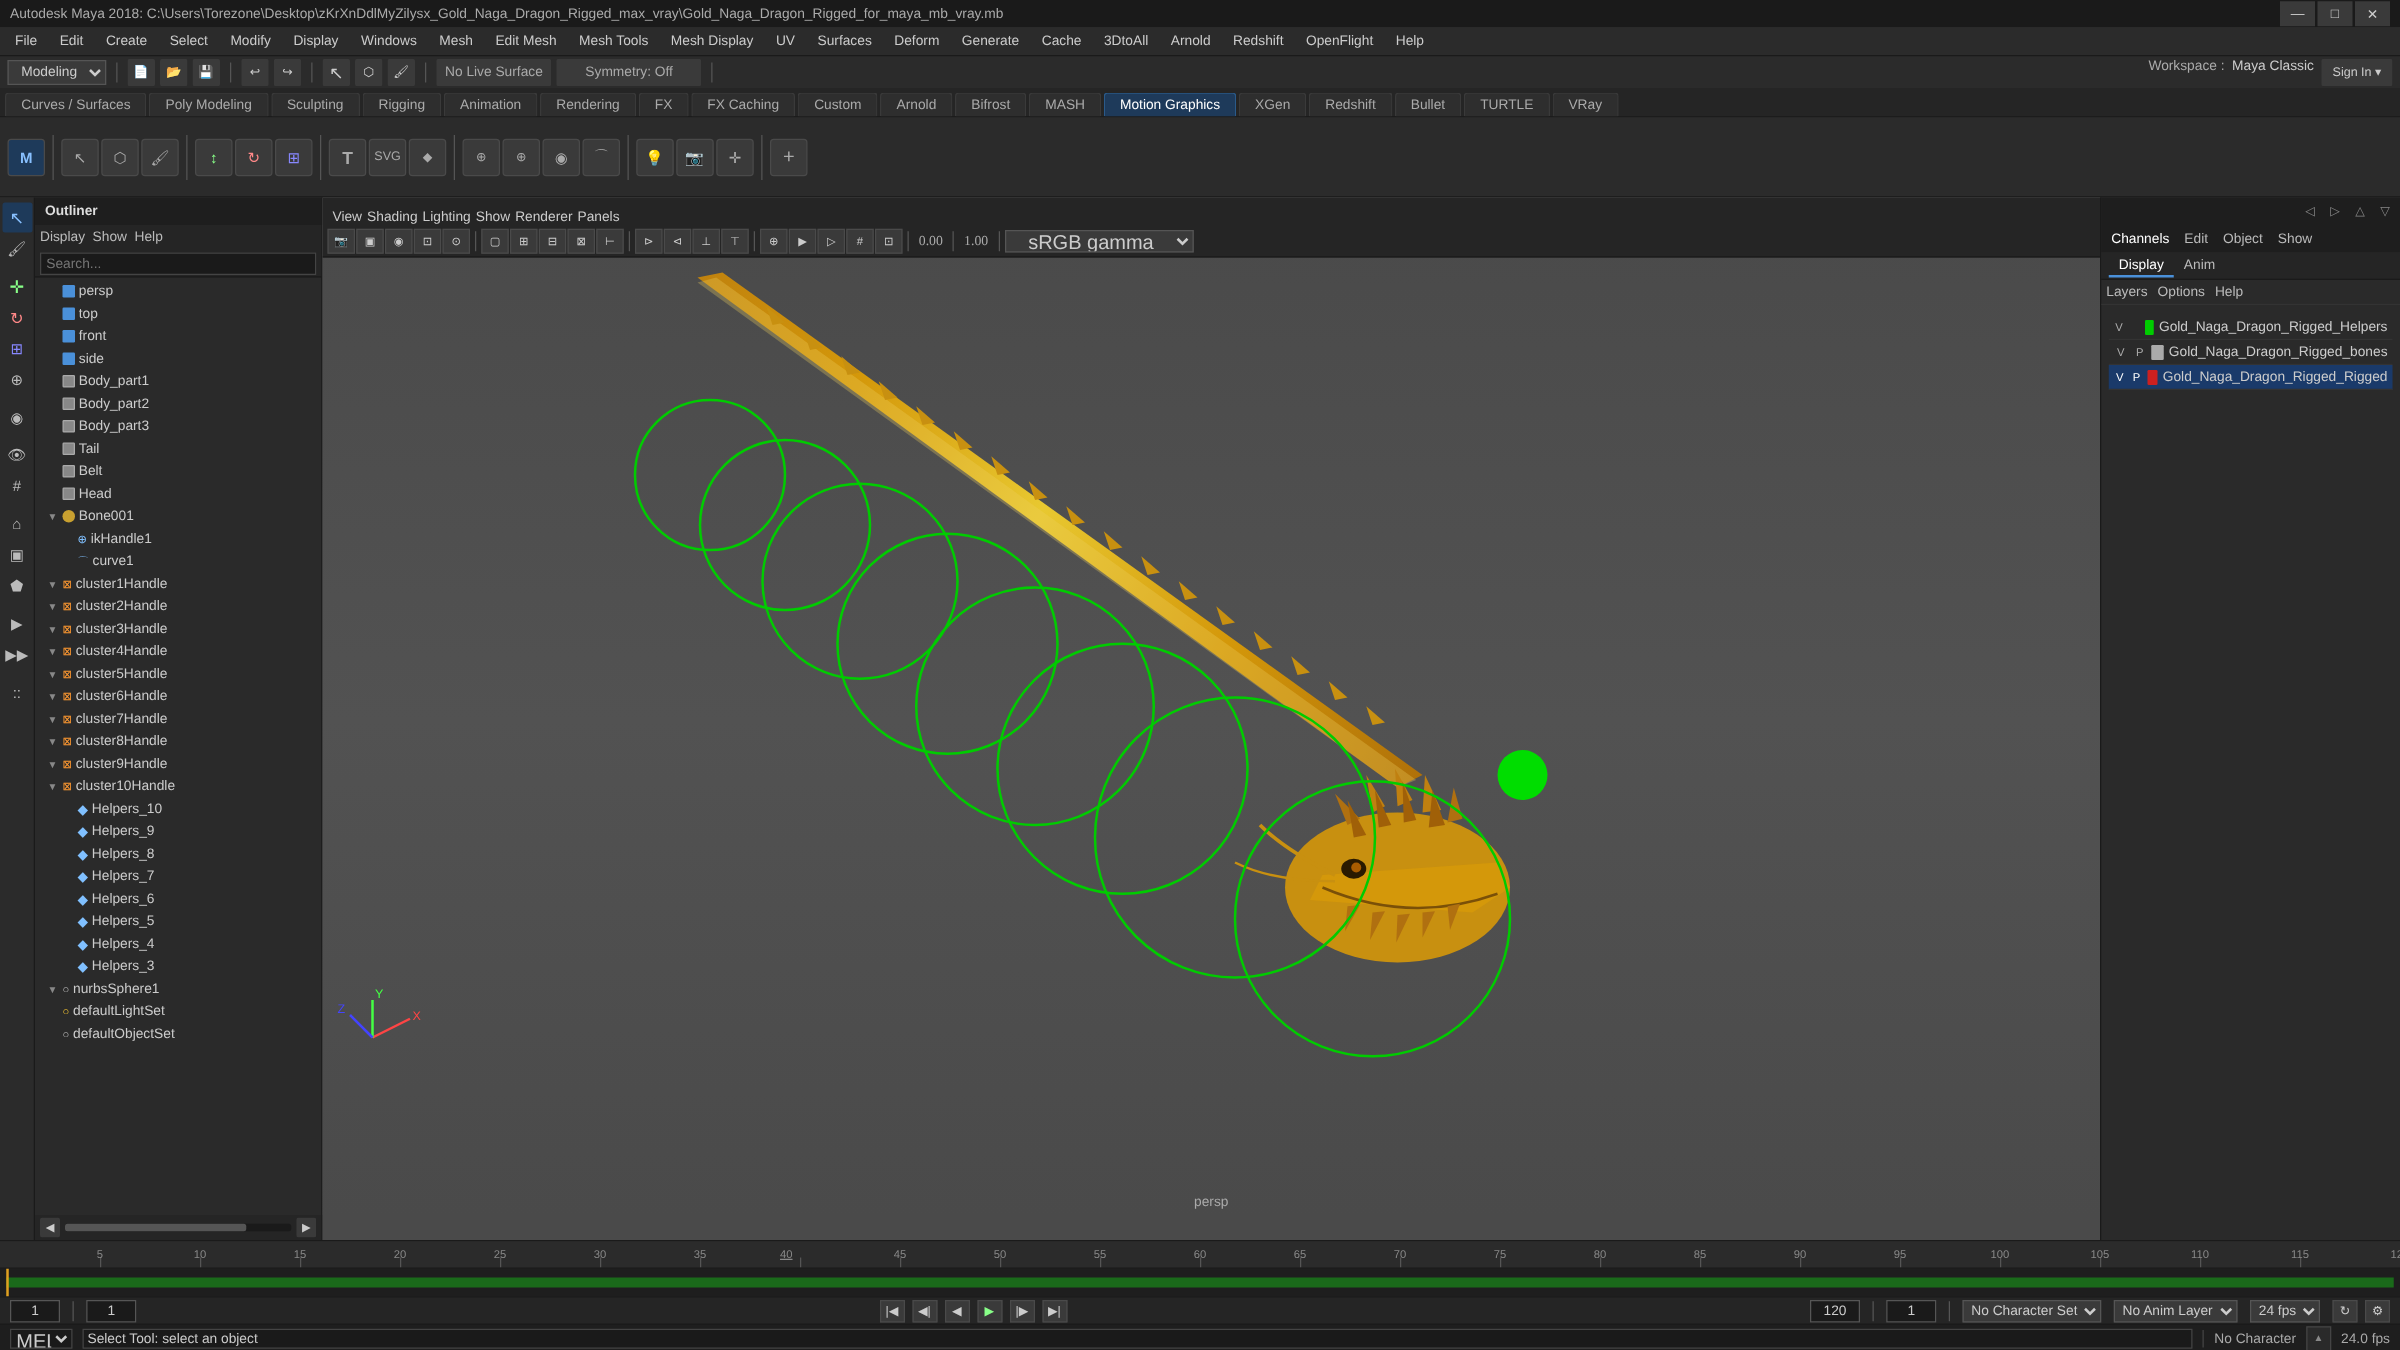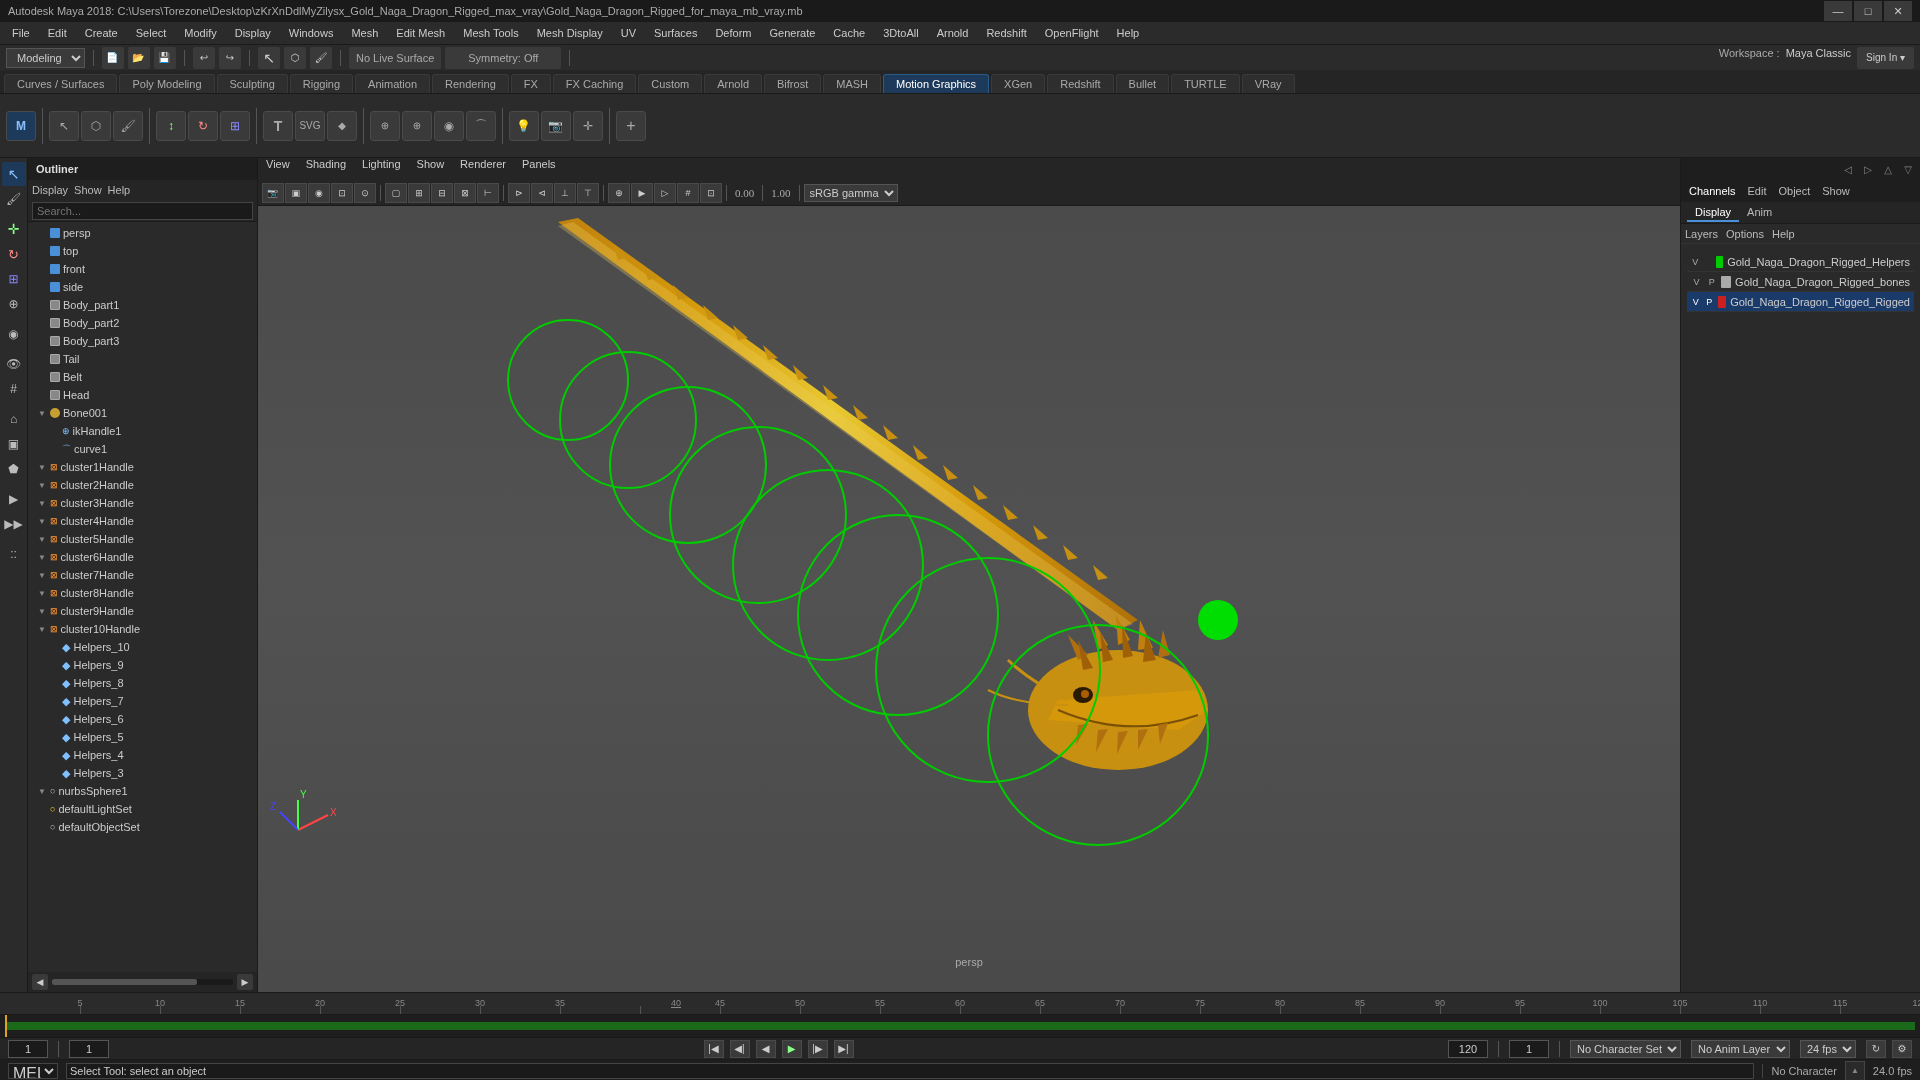--- a/index.html
+++ b/index.html
@@ -212,34 +212,34 @@
       width: 22px; height: 20px;
       background: #3a3a3a;
       border: 1px solid #4a4a4a;
       color: #ccc;
       cursor: pointer;
       font-size: 10px;
       display: flex; align-items: center; justify-content: center;
     }
     .vt-sep { width: 1px; height: 16px; background: #555; margin: 0 3px; }
     .vt-label { font-size: 11px; color: #aaa; padding: 0 4px; font-family: Liberation Serif, serif; }
-    .vt-select { height: 18px; background: #3a3a3a; border: 1px solid #555; color: #ccc; font-size: 11px; padding: 0 1px; }
+    .vt-select { height: 18px; background: #3a3a3a; border: 1px solid #555; color: #ccc; font-size: 16px; padding: 0 14px; }
 
     
     #viewport-panel-menu {
       position: absolute;
       top: 0;
       left: 0;
       right: 0;
       height: 22px;
       background: #252525;
       display: flex;
-      align-items: flex-start;
+      align-items: flex-end;
       padding: 0 8px;
-      gap: 16px;
+      gap: 4px;
       z-index: 10;
     }
     .vpm-item { font-size: 11px; color: #ccc; cursor: pointer; }
 
     
     #dragon-scene {
       position: absolute;
       top: 22px;
       left: 0; right: 0; bottom: 20px;
       overflow: hidden;
@@ -987,21 +987,21 @@
       <div class="ruler-label" style="left: 240px;">15</div>
       <div class="ruler-tick" style="left: 320px; height: 8px;"></div>
       <div class="ruler-label" style="left: 320px;">20</div>
       <div class="ruler-tick" style="left: 400px; height: 8px;"></div>
       <div class="ruler-label" style="left: 400px;">25</div>
       <div class="ruler-tick" style="left: 480px; height: 8px;"></div>
       <div class="ruler-label" style="left: 480px;">30</div>
       <div class="ruler-tick" style="left: 560px; height: 8px;"></div>
       <div class="ruler-label" style="left: 560px;">35</div>
       <div class="ruler-tick" style="left: 640px; height: 8px;"></div>
-      <div class="ruler-label" style="left: 676px; text-decoration: underline;">40</div>
+      <div class="ruler-label" style="left: 629px; text-decoration: underline;">40</div>
       <div class="ruler-tick" style="left: 720px; height: 8px;"></div>
       <div class="ruler-label" style="left: 720px;">45</div>
       <div class="ruler-tick" style="left: 800px; height: 8px;"></div>
       <div class="ruler-label" style="left: 800px;">50</div>
       <div class="ruler-tick" style="left: 880px; height: 8px;"></div>
       <div class="ruler-label" style="left: 880px;">55</div>
       <div class="ruler-tick" style="left: 960px; height: 8px;"></div>
       <div class="ruler-label" style="left: 960px;">60</div>
       <div class="ruler-tick" style="left: 1040px; height: 8px;"></div>
       <div class="ruler-label" style="left: 1040px;">65</div>

